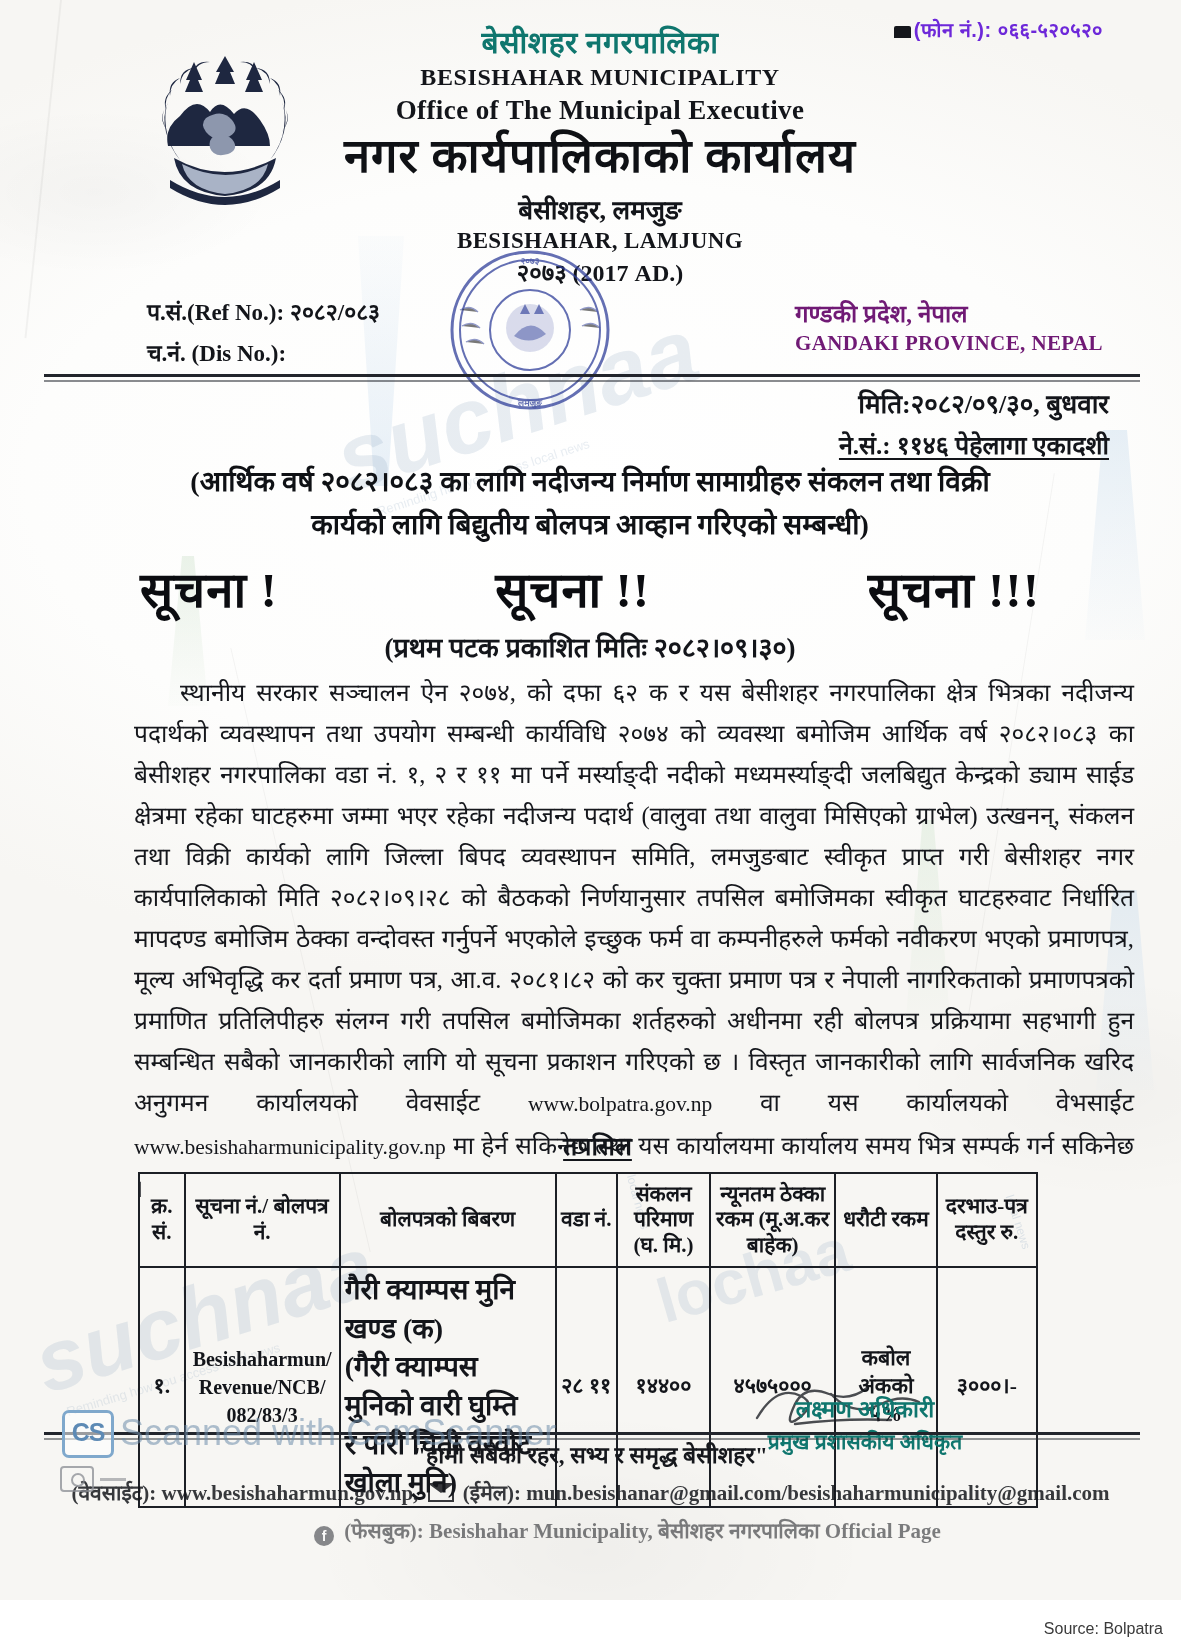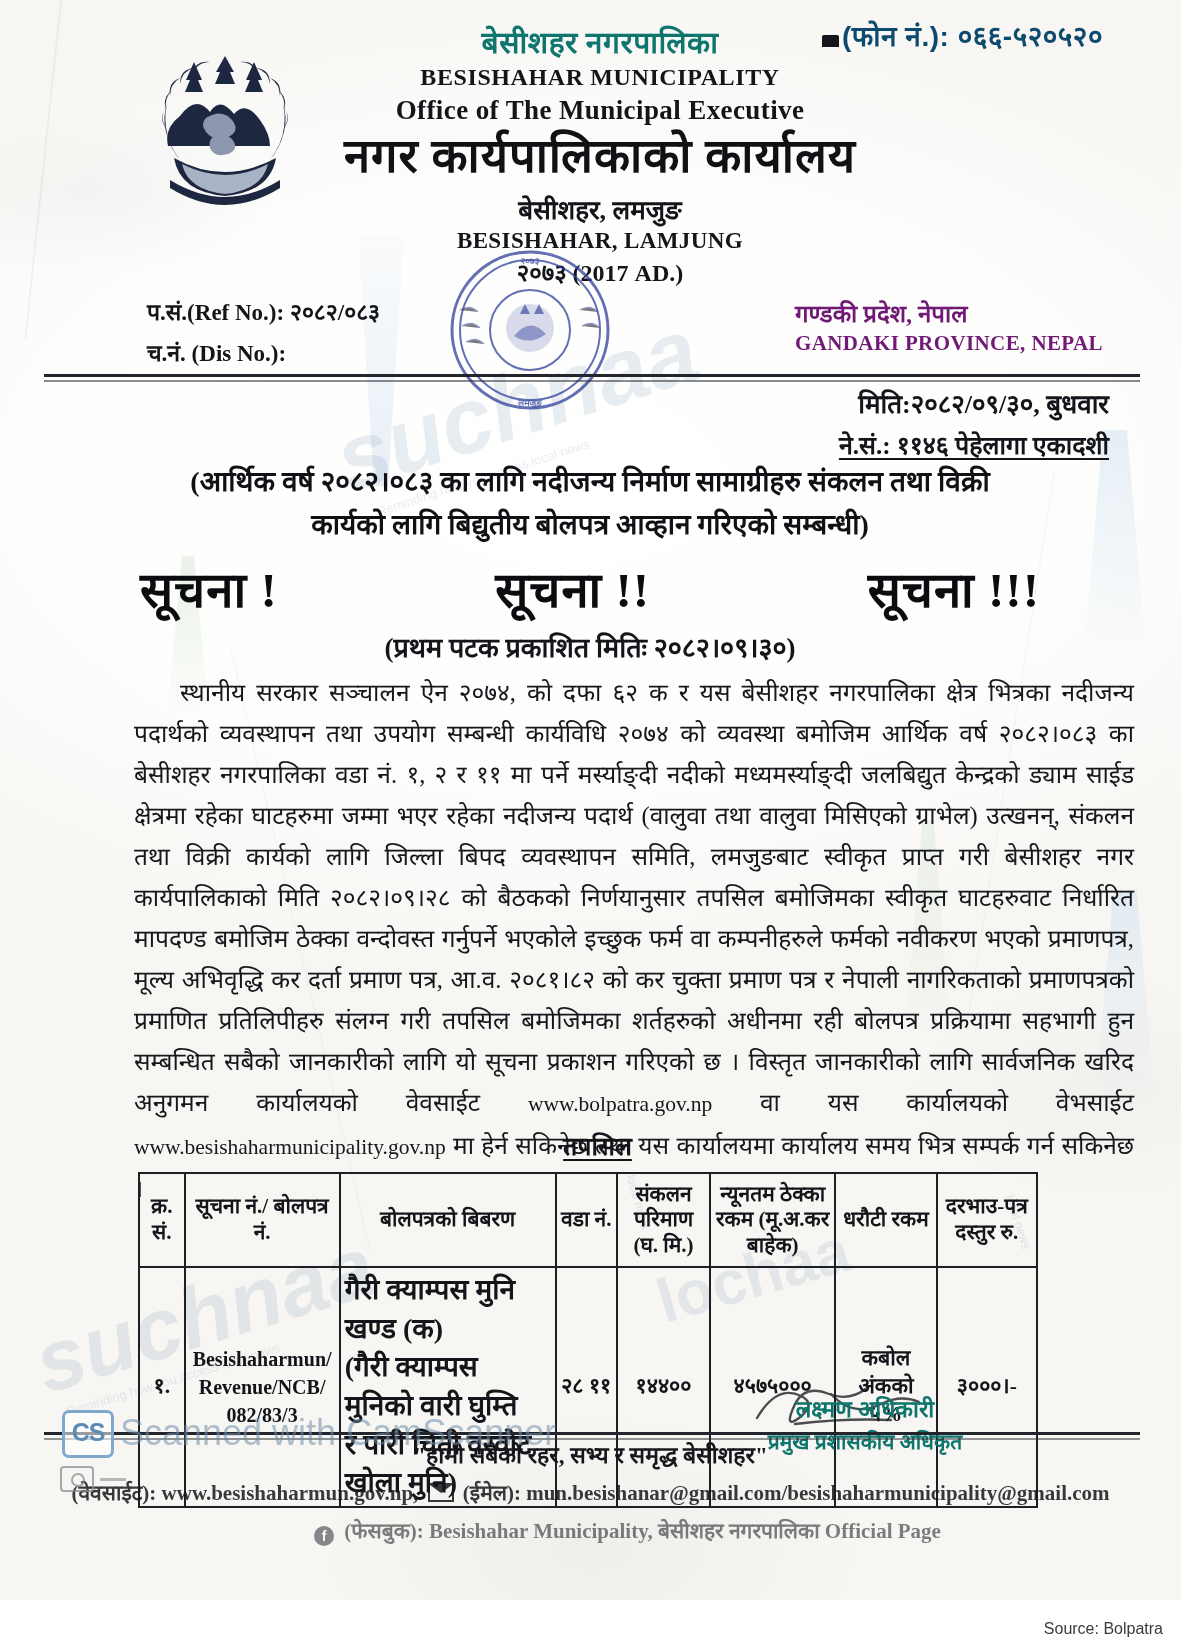--- a/index.html
+++ b/index.html
@@ -80,21 +80,21 @@
     font-family:"Liberation Sans","DejaVu Sans",sans-serif;
     color:rgba(120,150,180,.16);transform:rotate(-16deg);pointer-events:none;white-space:nowrap;}
 
   
   #content{position:absolute;left:0;top:0;width:1181px;height:1652px;}
 
   
   #phone-line{
     position:absolute;right:78px;top:16px;
     font-family:"Liberation Sans","DejaVu Sans",sans-serif;
-    font-size:28px;font-weight:700;color:#0c4a6e;letter-spacing:.5px;
+    font-size:20px;font-weight:700;color:#6d28d9;letter-spacing:.5px;
   }
   #phone-line .ph-icon{display:inline-block;width:17px;height:12px;
     background:#15171c;border-radius:2px 2px 0 0;margin-right:3px;
     vertical-align:-1px;}
 
   
   #emblem{position:absolute;left:150px;top:50px;width:150px;height:160px;}
 
   
   #letterhead{position:absolute;left:280px;top:24px;width:640px;text-align:center;}

